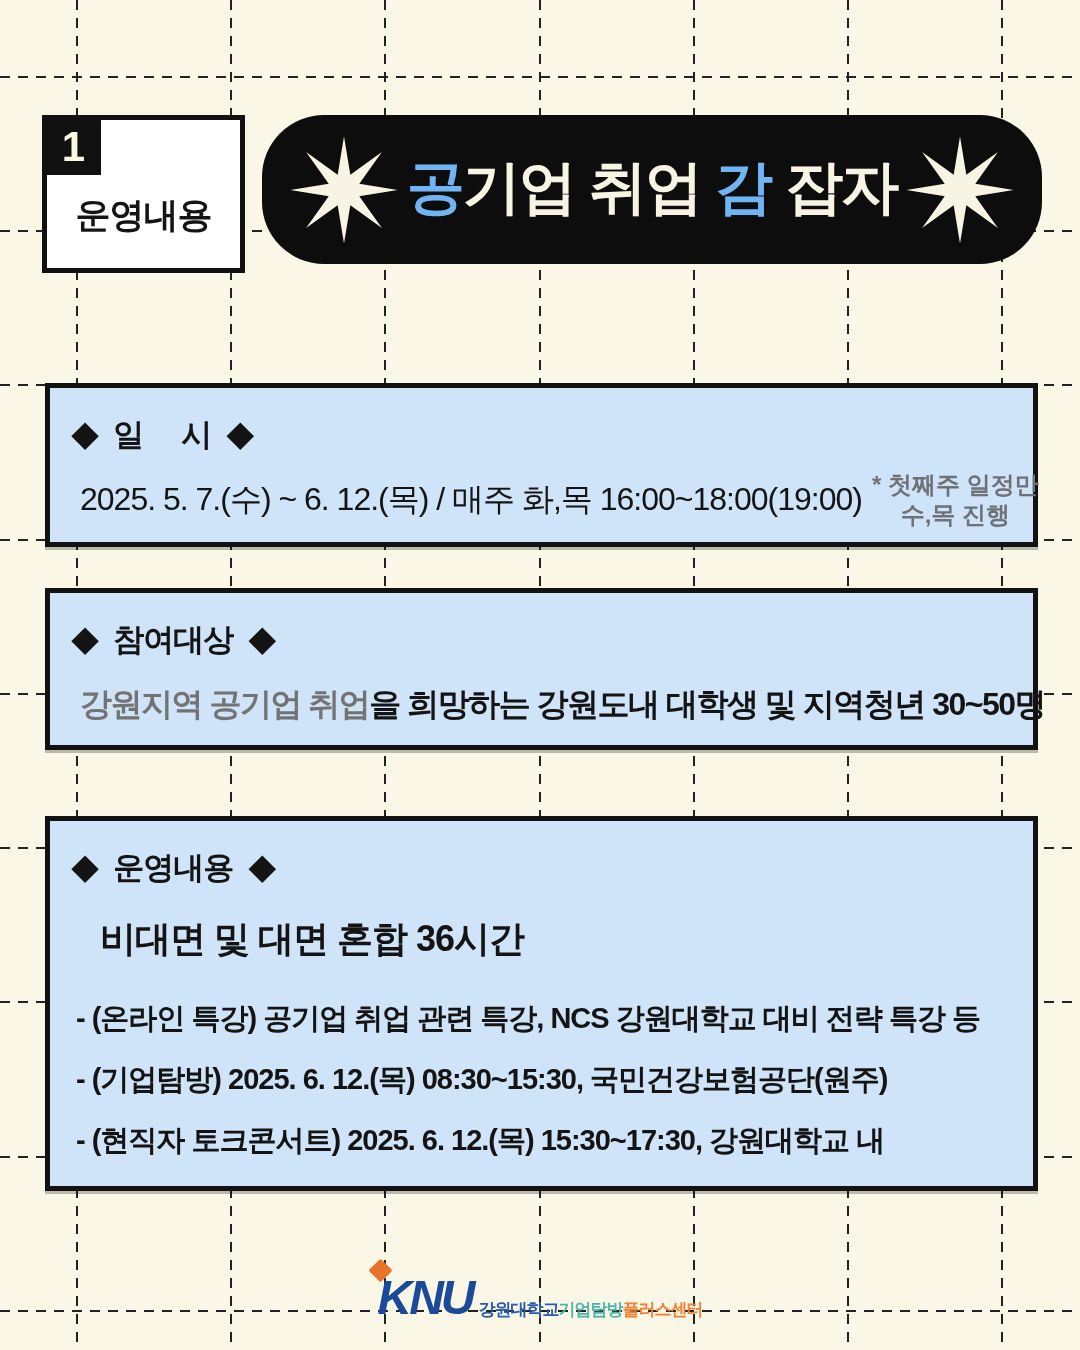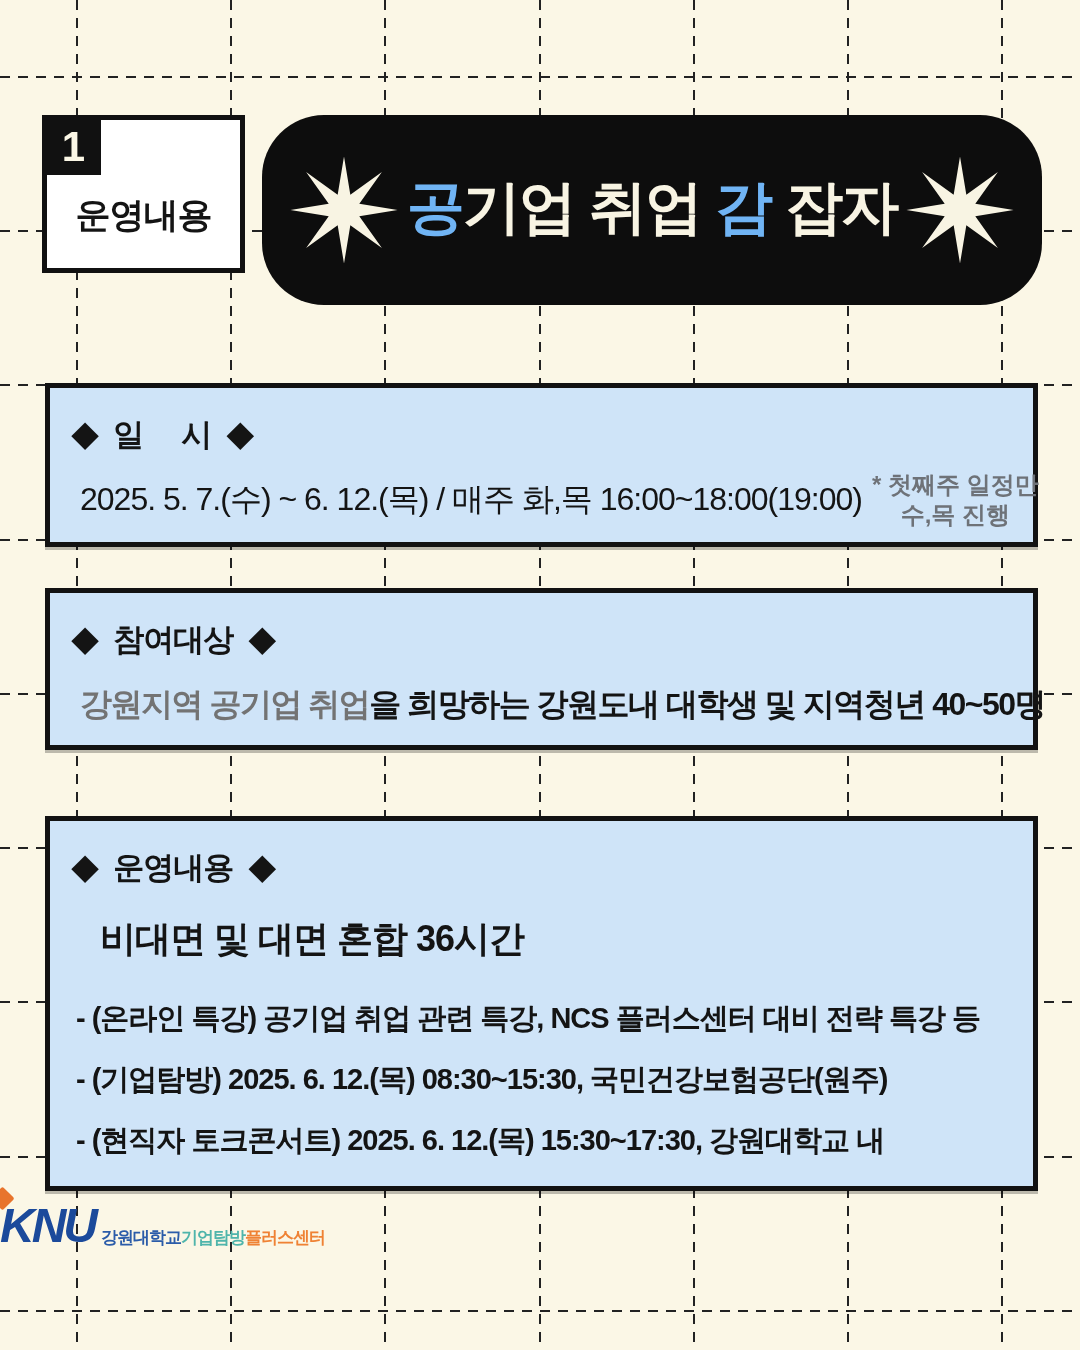--- a/index.html
+++ b/index.html
@@ -31,21 +31,21 @@
     display:flex; align-items:center; justify-content:center;
   }
   .section-tab .tab-label {
     position:absolute; left:0; right:0; top:72px;
     text-align:center; font-size:35px; font-weight:bold;
     letter-spacing:-1px;
   }
   
   .title-banner {
     position:absolute; z-index:2; left:262px; top:115px;
-    width:780px; height:190px; background:#0D0D0D;
+    width:780px; height:149px; background:#0D0D0D;
     border-radius:62px;
     display:flex; align-items:center; justify-content:space-between;
     padding:0 26px;
   }
   .starburst { width:112px; height:112px; flex:0 0 auto; }
   .banner-title {
     font-size:58px; font-weight:900; letter-spacing:-2px;
     color:#F8F4E3; white-space:nowrap; padding-bottom:4px;
     text-align:center; flex:1 1 auto;
   }
@@ -83,22 +83,22 @@
   .contents-subtitle {
     padding:26px 0 0 50px; font-size:36px; font-weight:bold; letter-spacing:-1px;
   }
   .contents-bullets { padding:24px 0 0 26px; }
   .contents-bullets .bullet {
     font-size:29px; font-weight:600; letter-spacing:-1px;
     line-height:61px; white-space:nowrap;
   }
   
   .footer-logo {
-    position:absolute; z-index:2; left:0; right:0; top:1204px;
-    display:flex; align-items:flex-end; 
+    position:absolute; z-index:2; left:0; right:0; top:1276px;
+    display:flex; align-items:flex-end; justify-content:center;
   }
   .knu-mark { position:relative; display:flex; align-items:flex-end; }
   .knu-diamond {
     position:absolute; left:-6px; top:-14px;
     width:17px; height:17px; background:#E8742C;
     transform:rotate(45deg); border-radius:2px;
   }
   .knu-text {
     font-size:48px; font-weight:900; color:#1B4A9B;
     letter-spacing:-3px; line-height:0.9; font-style:italic;
@@ -161,33 +161,33 @@
   </div>
 </div>
 
 <div class="info-box box-audience">
   <div class="box-header">
     <span class="diamond-icon">◆</span>
     <span>참여대상</span>
     <span class="diamond-icon">◆</span>
   </div>
   <div class="audience-line">
-    <span class="highlight">강원지역 공기업 취업</span><span>을 희망하는 강원도내 대학생 및 지역청년 40~50명</span>
+    <span class="highlight">강원지역 공기업 취업</span><span>을 희망하는 강원도내 대학생 및 지역청년 30~50명</span>
   </div>
 </div>
 
 <div class="info-box box-contents">
   <div class="box-header">
     <span class="diamond-icon">◆</span>
     <span>운영내용</span>
     <span class="diamond-icon">◆</span>
   </div>
   <div class="contents-subtitle">비대면 및 대면 혼합 36시간</div>
   <div class="contents-bullets">
-    <div class="bullet">- (온라인 특강) 공기업 취업 관련 특강, NCS 플러스센터 대비 전략 특강 등</div>
+    <div class="bullet">- (온라인 특강) 공기업 취업 관련 특강, NCS 강원대학교 대비 전략 특강 등</div>
     <div class="bullet">- (기업탐방) 2025. 6. 12.(목) 08:30~15:30, 국민건강보험공단(원주)</div>
     <div class="bullet">- (현직자 토크콘서트) 2025. 6. 12.(목) 15:30~17:30, 강원대학교 내</div>
   </div>
 </div>
 
 <div class="footer-logo">
   <div class="knu-mark">
     <span class="knu-diamond"></span>
     <span class="knu-text">KNU</span>
   </div>

